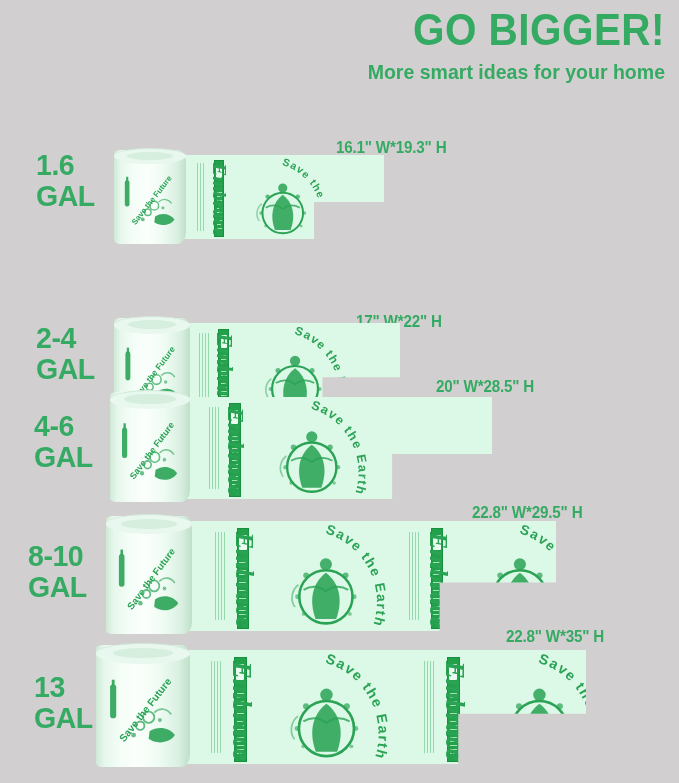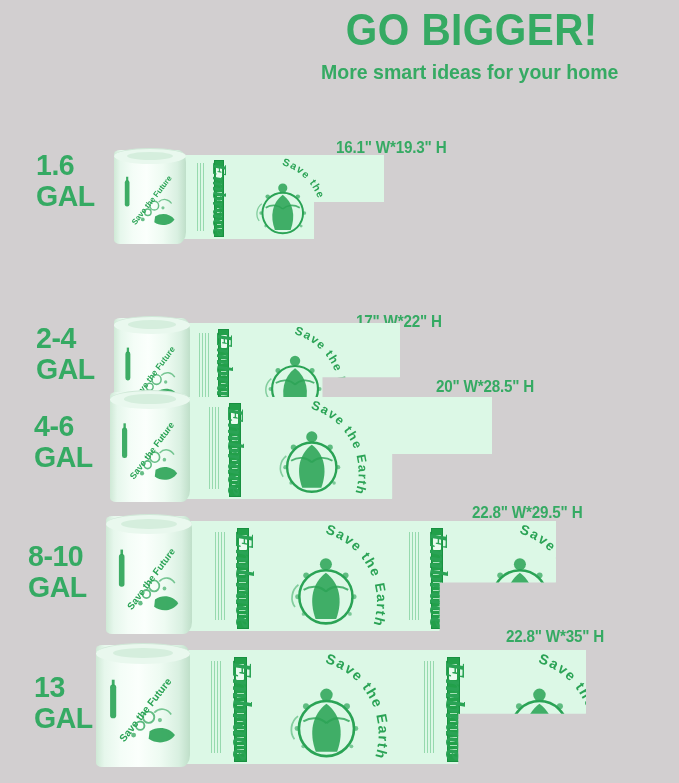--- a/index.html
+++ b/index.html
@@ -26,21 +26,21 @@
   .logo-text{
     position:absolute; left:1px; top:20px;
     font-size:27px; font-weight:bold; letter-spacing:-1.1px;
     color:#111111;
     font-family:"Liberation Sans", sans-serif;
     transform:scaleX(1.02);
     transform-origin:left center;
     white-space:nowrap;
   }
 
-  .title-block{ position:absolute; right:14px; top:8px; text-align:center; width:420px; }
+  .title-block{ position:absolute; right:14px; top:8px; text-align:right; width:420px; }
   .main-title{
     font-size:44px; font-weight:bold; color:#35aa63;
     letter-spacing:0.5px; line-height:1.0;
     transform:scaleX(0.92); transform-origin:right center;
     white-space:nowrap;
     font-family:"Liberation Sans", sans-serif;
   }
   .sub-title{
     font-size:21px; font-weight:bold; color:#35aa63;
     margin-top:9px; line-height:1.0;

